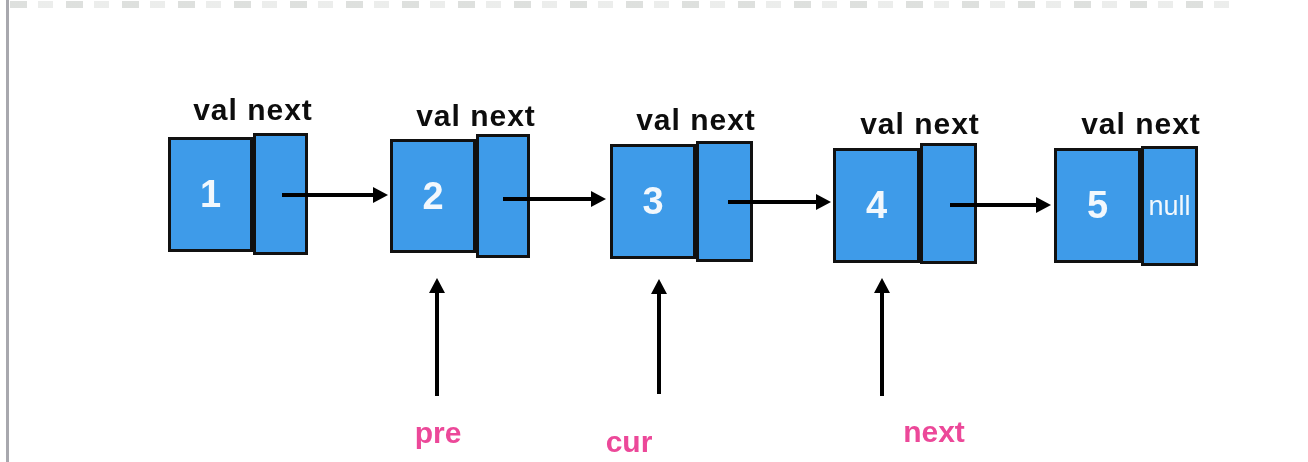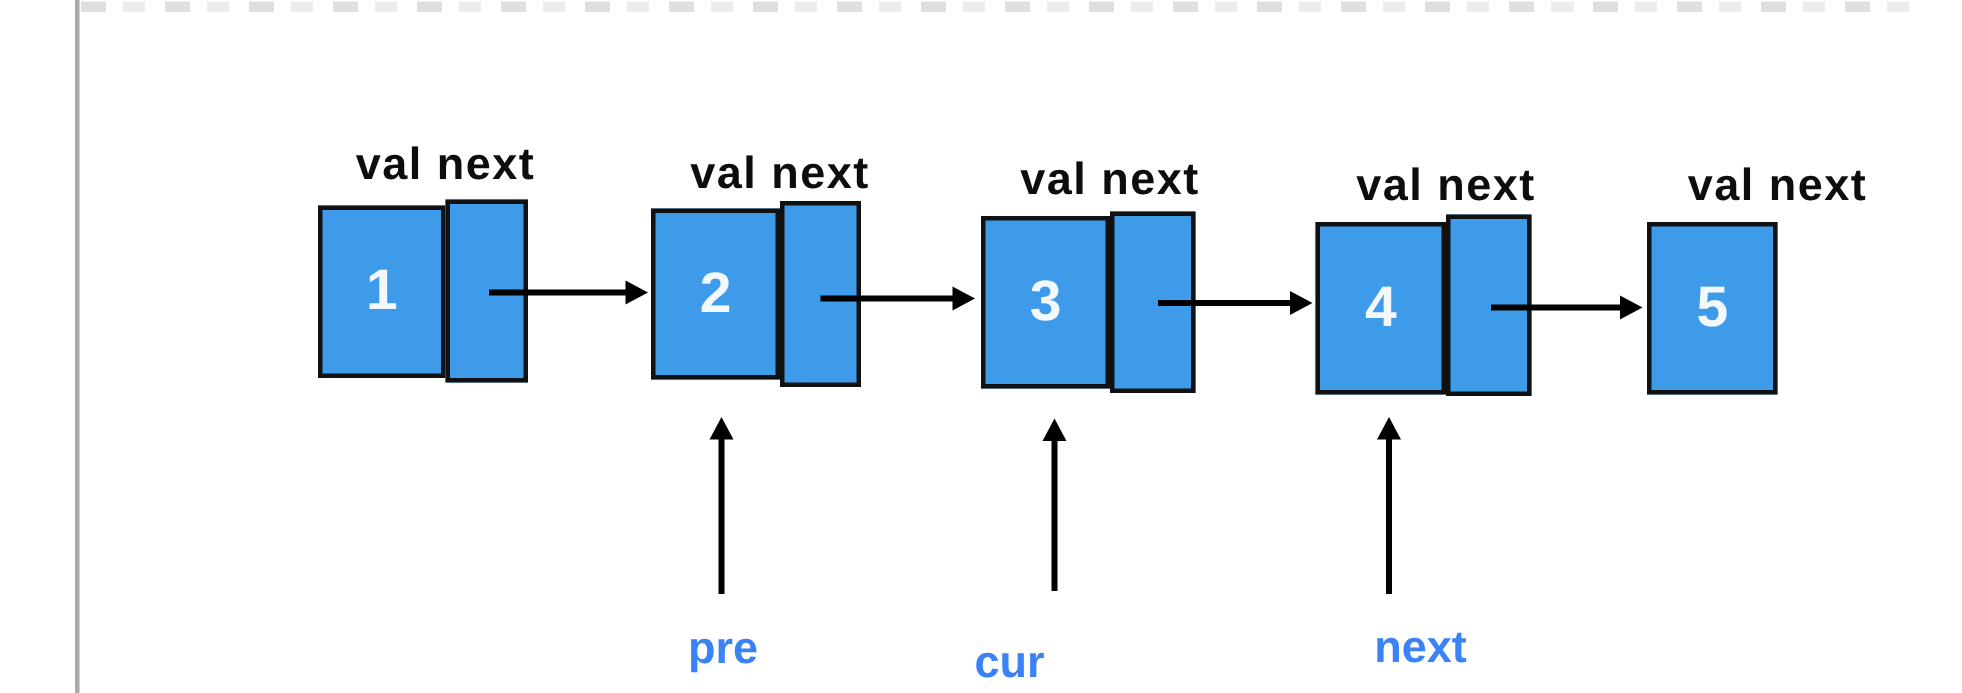--- a/index.html
+++ b/index.html
@@ -1,20 +1,19 @@
 <!DOCTYPE html>
 <html><head>
 <meta charset="utf-8">
 <style>
   html,body { margin:0; padding:0; background:#ffffff; }
   .canvas {
     position:relative; width:1240px; height:462px;
     background:#ffffff; overflow:hidden;
     font-family:"Liberation Sans", sans-serif;
-    margin-left:44px;
   }
   .vline {
     position:absolute; left:6px; top:0; width:3px; height:462px;
     background:#a8a8ae;
   }
   .topstrip {
     position:absolute; left:10px; top:1px; width:1298px; height:7px;
     background:repeating-linear-gradient(90deg,
       rgba(168,174,168,0.38) 0 17px, rgba(255,255,255,0) 17px 28px,
       rgba(168,174,168,0.22) 28px 43px, rgba(255,255,255,0) 43px 56px);
@@ -35,21 +34,21 @@
   .harrow .head  { position:absolute; right:0; top:0; width:0; height:0;
                    border-top:8px solid transparent; border-bottom:8px solid transparent;
                    border-left:15px solid #000; }
   .varrow { position:absolute; width:16px; }
   .varrow .shaft { position:absolute; left:6px; top:12px; bottom:0; width:4px; background:#000; }
   .varrow .head  { position:absolute; left:0; top:0; width:0; height:0;
                    border-left:8px solid transparent; border-right:8px solid transparent;
                    border-bottom:15px solid #000; }
   .ptrlabel {
     position:absolute; transform:translateX(-50%);
-    font-size:30px; font-weight:700; color:#3b82f6; white-space:nowrap;
+    font-size:30px; font-weight:700; color:#ec4899; white-space:nowrap;
   }
 </style>
 </head>
 <body>
 
 <div class="canvas">
 
   <div class="vline"></div>
   <div class="topstrip"></div>
 
@@ -82,20 +81,23 @@
     <span>4</span>
   </div>
   <div class="box nextbox" style="left:920px; top:143px; width:57px; height:121px">
     <span></span>
   </div>
 
   <div class="fieldheader" style="left:1141px; top:107px">val next</div>
   <div class="box valbox" style="left:1054px; top:148px; width:87px; height:115px">
     <span>5</span>
   </div>
+  <div class="box nextbox" style="left:1141px; top:146px; width:57px; height:120px">
+    <span>null</span>
+  </div>
 
   <div class="harrow" style="left:282px; top:187px; width:106px">
     <div class="shaft"></div>
     <div class="head"></div>
   </div>
   <div class="harrow" style="left:503px; top:191px; width:103px">
     <div class="shaft"></div>
     <div class="head"></div>
   </div>
   <div class="harrow" style="left:728px; top:194px; width:103px">
@@ -115,15 +117,15 @@
     <div class="head"></div>
     <div class="shaft"></div>
   </div>
   <div class="varrow" style="left:874px; top:278px; height:118px">
     <div class="head"></div>
     <div class="shaft"></div>
   </div>
 
   <div class="ptrlabel" style="left:438px; top:416px">pre</div>
   <div class="ptrlabel" style="left:629px; top:425px">cur</div>
-  <div class="ptrlabel" style="left:903px; top:415px">next</div>
+  <div class="ptrlabel" style="left:934px; top:415px">next</div>
 
 </div>
 
 </body></html>

